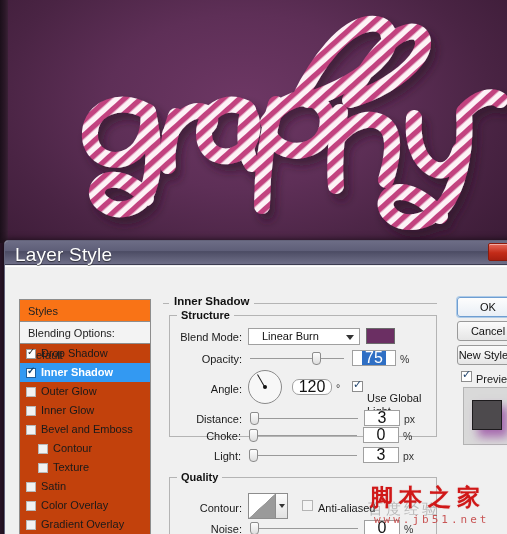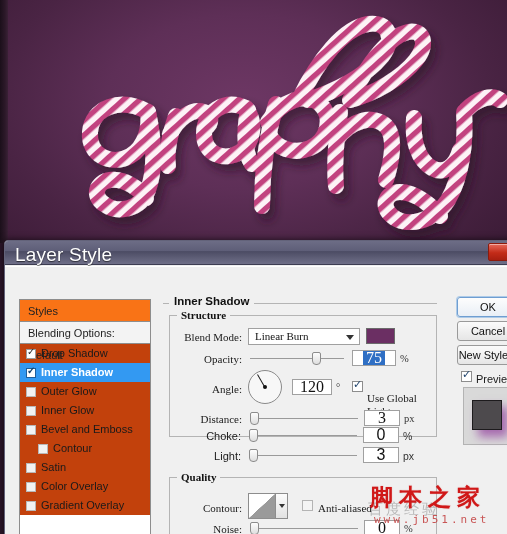--- a/index.html
+++ b/index.html
@@ -108,21 +108,20 @@
     width: 280px; height: 247px;
     font-size: 11px; color: #1a1a1a;
   }
   .sec-title {
     font-size: 11.5px; font-weight: bold; color: #101010;
     background: #f0f0f0; display: inline-block; padding: 0 5px;
   }
   .group {
     position: absolute;
     border: 1px solid #b4b4b4;
-    font-family: Liberation Serif, serif;
   }
   .group > .lbl {
     position: absolute; top: -7px; left: 7px;
     background: #f0f0f0; padding: 0 4px;
     font-weight: bold; font-size: 11px; color: #111;
   }
   #hdr-inner-shadow { position: absolute; left: 0; top: 0; }
   #hdr-rule {
     position: absolute; left: 0; top: 8px; right: 0; height: 1px;
     background: #b4b4b4;
@@ -141,21 +140,21 @@
     position: absolute; height: 16px;
     border: 1px solid #a0a0a0; background: #ffffff;
     font-size: 16px; line-height: 14px; text-align: center; color: #111;
   }
   .unit { position: absolute; font-size: 10.5px; color: #333; line-height: 18px; }
 
   
   .select {
     position: absolute; height: 17px;
     border: 1px solid #a0a0a0; background: #ffffff;
-    font-size: 11px; line-height: 15px; padding-left: 6px; color: #111;
+    font-size: 11px; line-height: 15px; padding-left: 13px; color: #111;
   }
   .select .arr {
     position: absolute; right: 5px; top: 6px;
     width: 0; height: 0; border-left: 4px solid transparent;
     border-right: 4px solid transparent; border-top: 5px solid #333;
   }
   .swatch {
     position: absolute; width: 29px; height: 16px;
     border: 1px solid #6b6b6b;
   }
@@ -357,20 +356,24 @@
         <span>Inner Glow</span>
       </div>
       <div class="sl-item dim">
         <span class="sl-cb"></span>
         <span>Bevel and Emboss</span>
       </div>
       <div class="sl-item dim sub">
         <span class="sl-cb"></span>
         <span>Contour</span>
       </div>
+      <div class="sl-item dim sub">
+        <span class="sl-cb"></span>
+        <span>Texture</span>
+      </div>
       <div class="sl-item dim">
         <span class="sl-cb"></span>
         <span>Satin</span>
       </div>
       <div class="sl-item dim">
         <span class="sl-cb"></span>
         <span>Color Overlay</span>
       </div>
       <div class="sl-item dim">
         <span class="sl-cb"></span>
@@ -409,21 +412,21 @@
           </div>
           <span class="unit" style="left:230px;">%</span>
         </div>
 
         <div class="row" style="top:52px; height:40px;">
           <span class="rlabel" style="left:0px; top:12px;">Angle:</span>
           <div class="dial" style="left:78px; top:2px;">
             <div class="needle" style="transform: rotate(-120deg);"></div>
             <div class="hub"></div>
           </div>
-          <div class="field" style="left:122px; top:11px; width:40px;">
+          <div class="field" style="left:122px; top:11px; width:40px;border-radius:7px;">
             <span>120</span>
           </div>
           <span class="unit" style="left:166px; top:11px;">°</span>
           <div class="cbx checked" style="left:182px; top:13px;"></div>
           <span class="cbxlabel" style="left:197px; top:24px;">Use Global Light</span>
         </div>
 
         <div class="row" style="top:94px;">
           <span class="rlabel" style="left:0px;">Distance:</span>
           <div class="slider" style="left:80px; top:0px; width:108px;">

